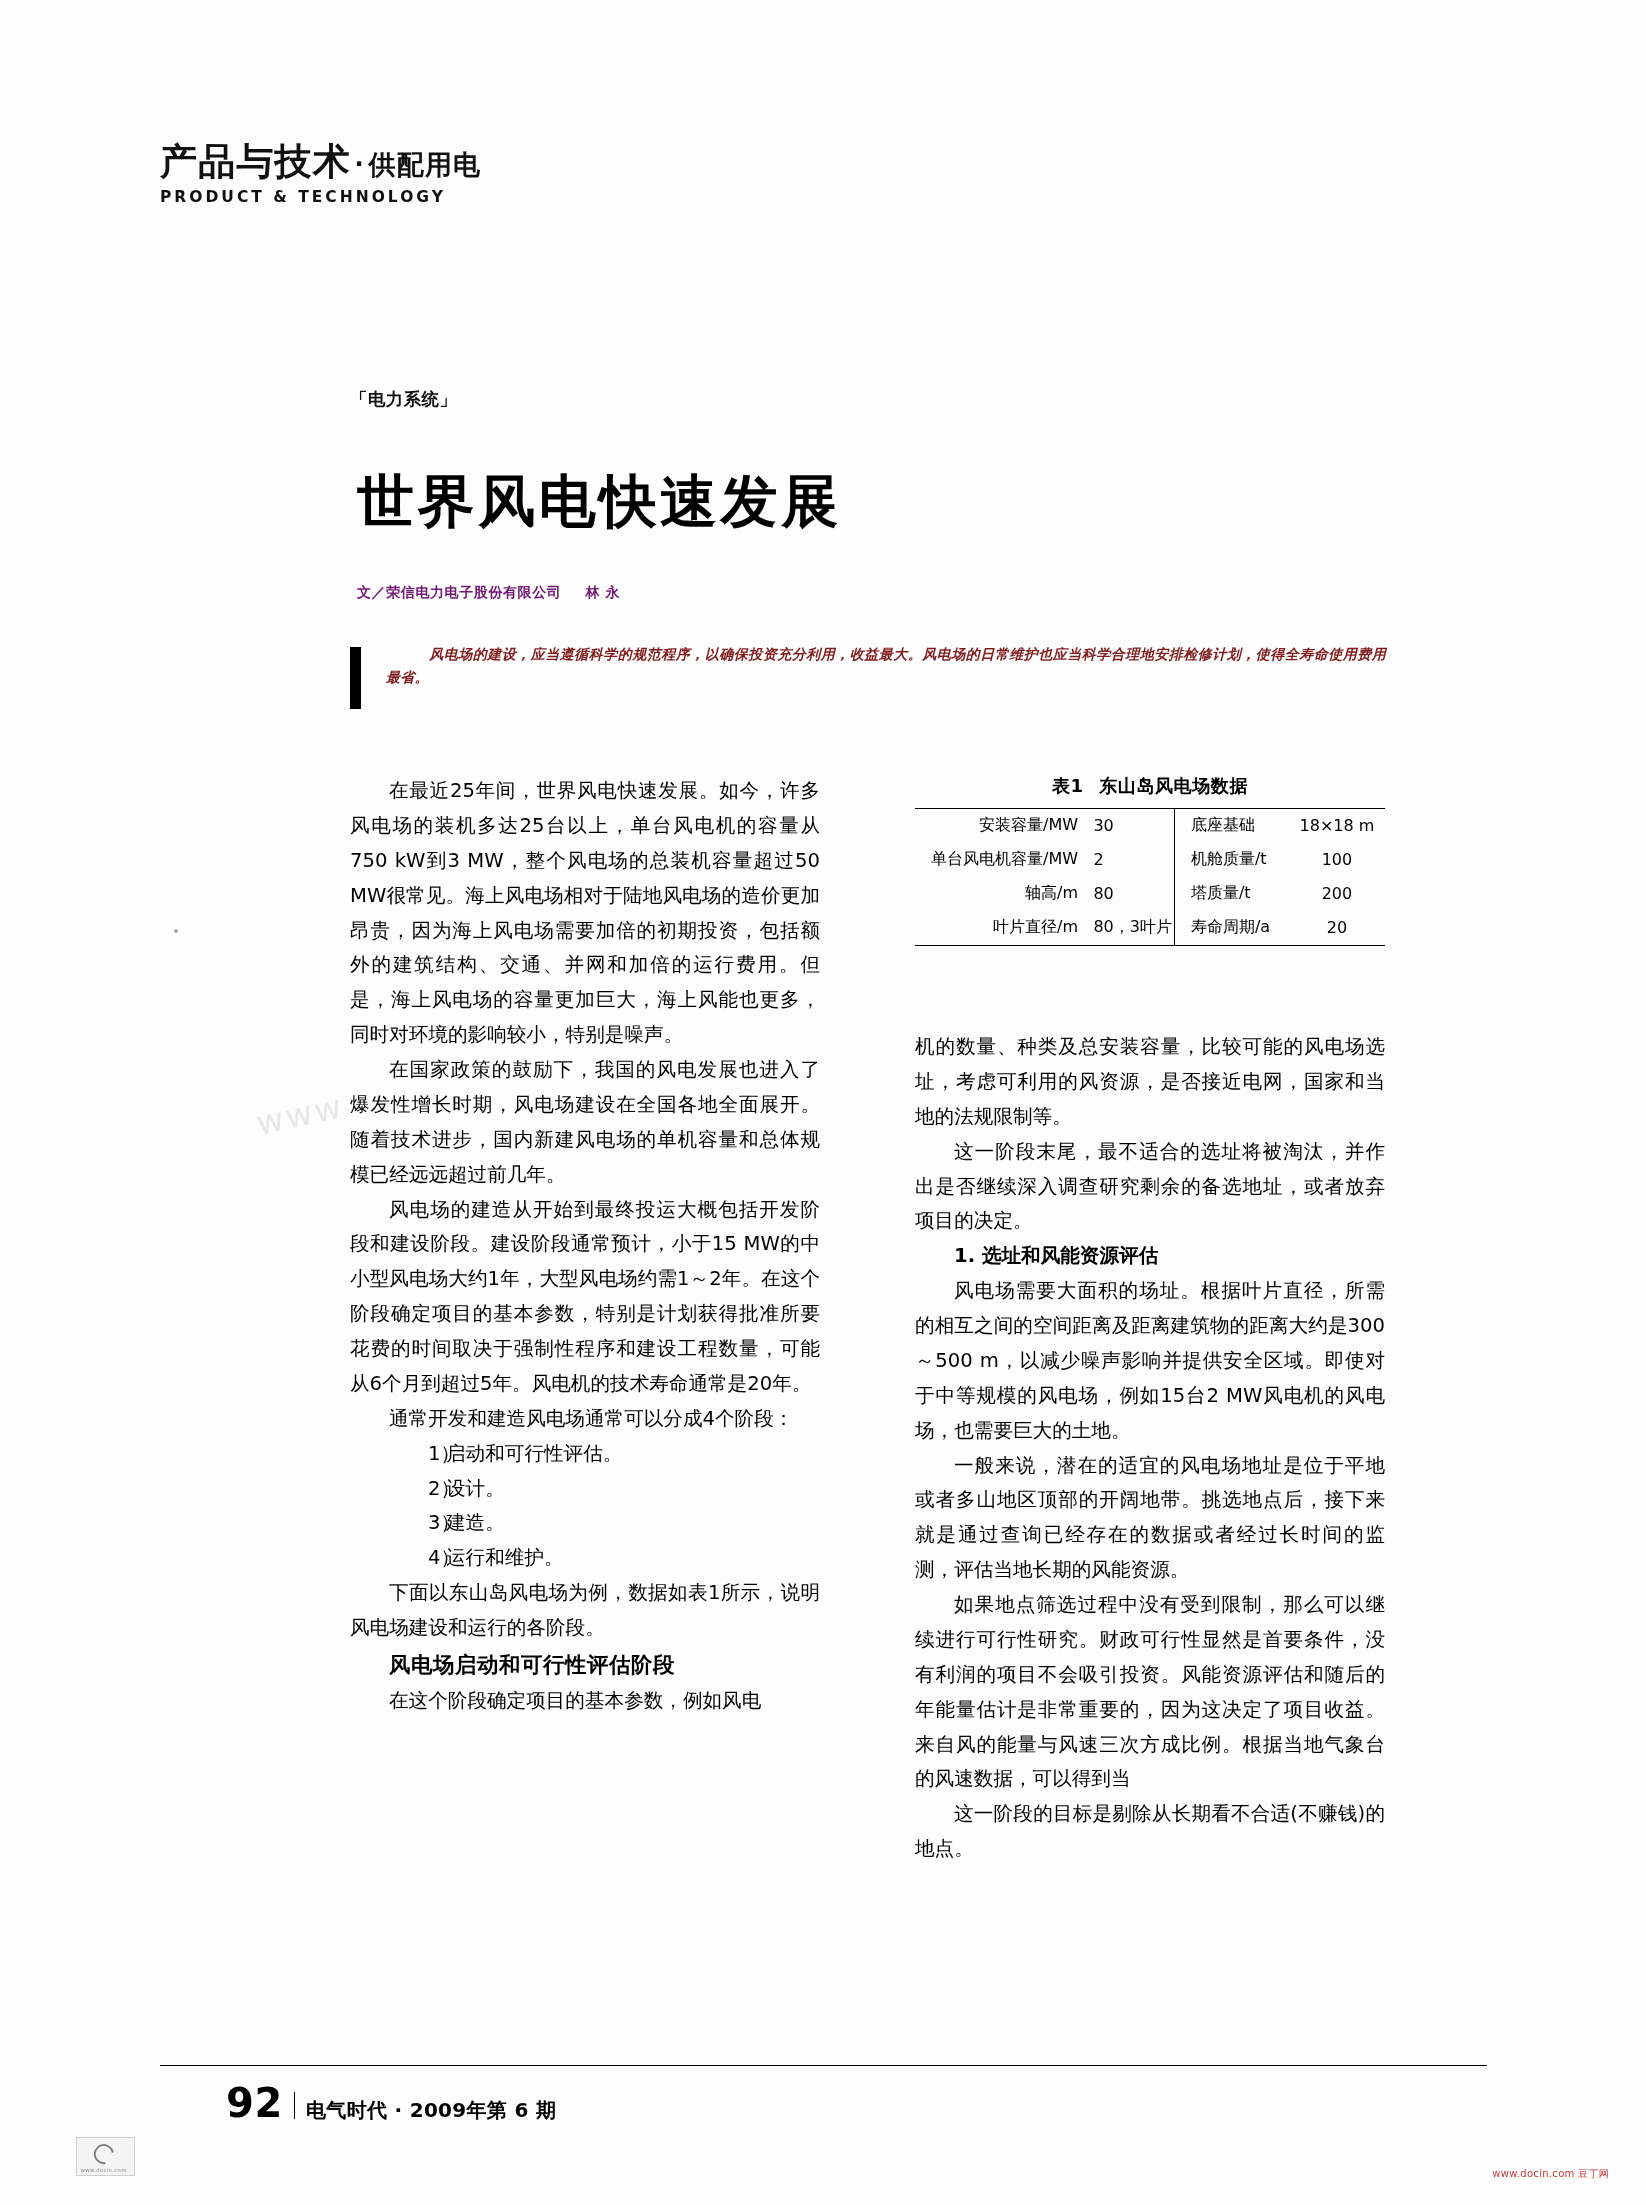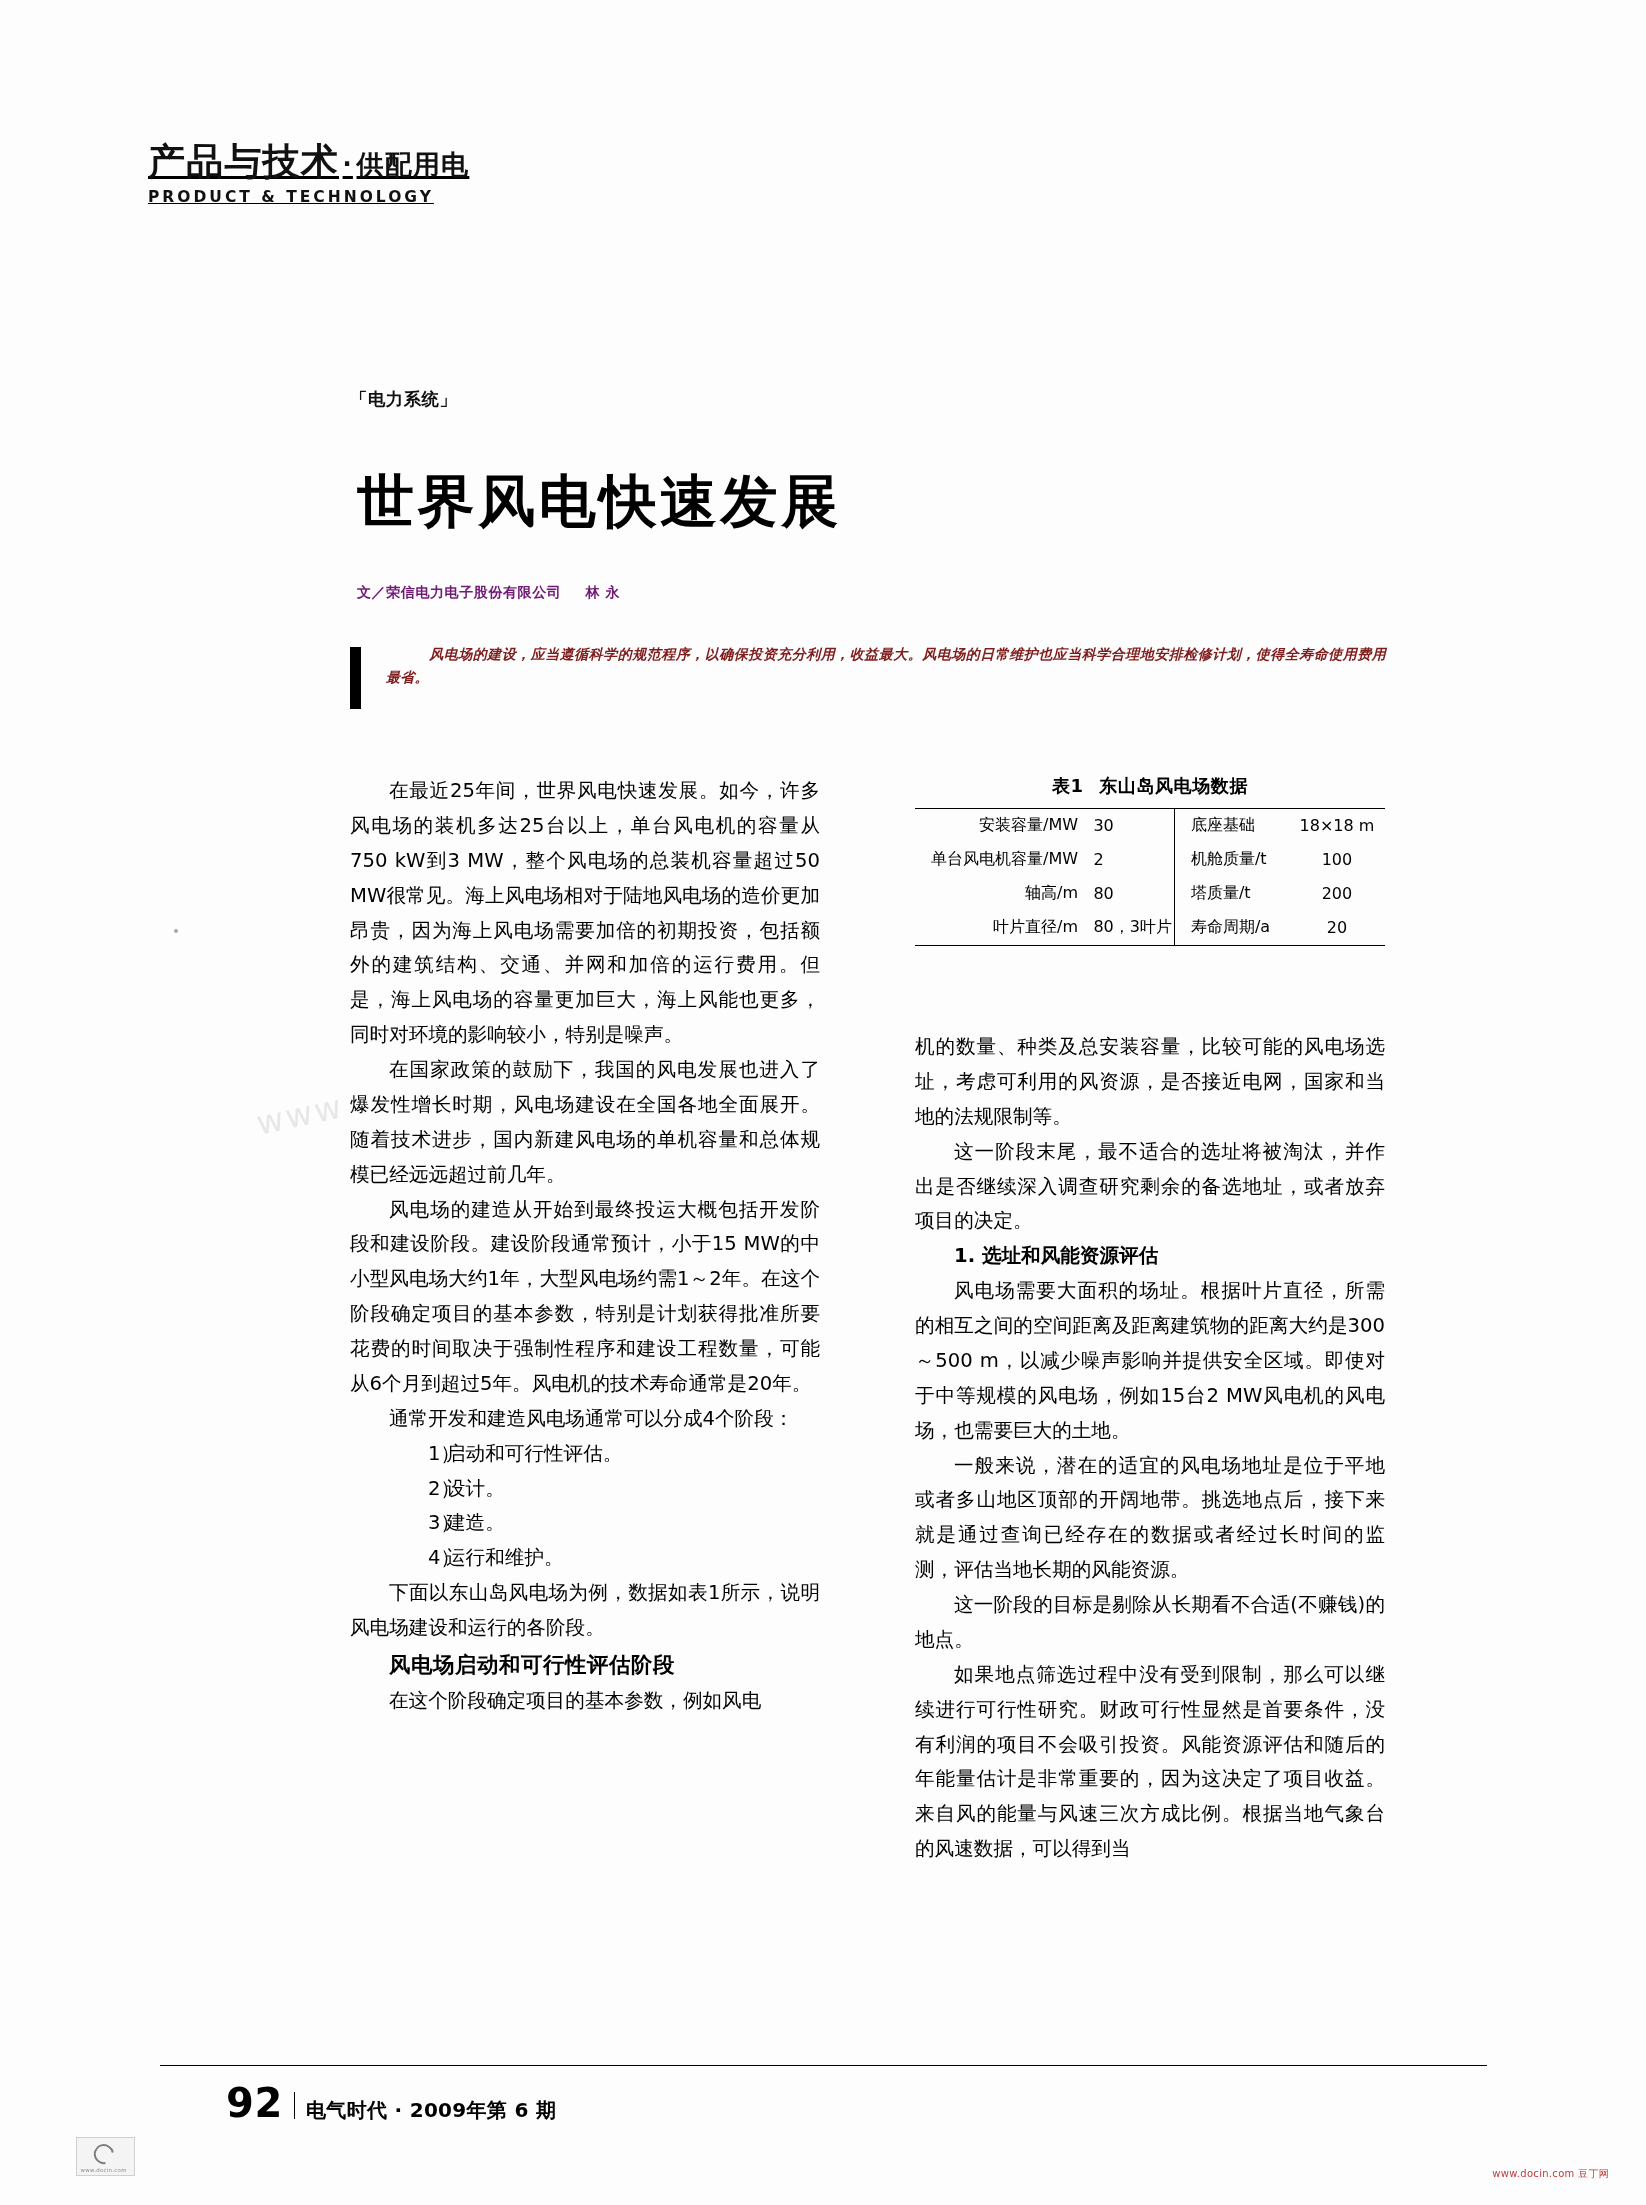--- a/index.html
+++ b/index.html
@@ -19,24 +19,23 @@
     position: absolute;
     left: 0; top: 0;
     width: 1646px;
     height: 2205px;
     background: #fdfdfd;
   }
 
   
   .header {
     position: absolute;
-    left: 148px;
+    left: 160px;
     top: 143px;
     width: 714px;
-    text-decoration: underline;
   }
   .header-cn {
     font-family: "DejaVu Sans", "Liberation Sans", sans-serif;
     font-weight: bold;
     font-size: 37px;
     letter-spacing: 1.2px;
     color: #111;
     line-height: 1.0;
     white-space: nowrap;
   }
@@ -359,22 +358,22 @@
     </table>
     <div class="tbl-bot"></div>
   </div>
 
   <div class="col col-right">
     <p class="noindent">机的数量、种类及总安装容量，比较可能的风电场选址，考虑可利用的风资源，是否接近电网，国家和当地的法规限制等。</p>
     <p>这一阶段末尾，最不适合的选址将被淘汰，并作出是否继续深入调查研究剩余的备选地址，或者放弃项目的决定。</p>
     <p class="subhead-small">1. 选址和风能资源评估</p>
     <p>风电场需要大面积的场址。根据叶片直径，所需的相互之间的空间距离及距离建筑物的距离大约是300～500 m，以减少噪声影响并提供安全区域。即使对于中等规模的风电场，例如15台2 MW风电机的风电场，也需要巨大的土地。</p>
     <p>一般来说，潜在的适宜的风电场地址是位于平地或者多山地区顶部的开阔地带。挑选地点后，接下来就是通过查询已经存在的数据或者经过长时间的监测，评估当地长期的风能资源。</p>
+    <p>如果地点筛选过程中没有受到限制，那么可以继续进行可行性研究。财政可行性显然是首要条件，没有利润的项目不会吸引投资。风能资源评估和随后的年能量估计是非常重要的，因为这决定了项目收益。来自风的能量与风速三次方成比例。根据当地气象台的风速数据，可以得到当</p>
     <p>这一阶段的目标是剔除从长期看不合适(不赚钱)的地点。</p>
-    <p>如果地点筛选过程中没有受到限制，那么可以继续进行可行性研究。财政可行性显然是首要条件，没有利润的项目不会吸引投资。风能资源评估和随后的年能量估计是非常重要的，因为这决定了项目收益。来自风的能量与风速三次方成比例。根据当地气象台的风速数据，可以得到当</p>
   </div>
 
   <div class="footer-line"></div>
   <div class="footer">
     <span class="footer-page">92</span>
     <span class="footer-rule"></span>
     <span class="footer-text">电气时代 · 2009年第 6 期</span>
   </div>
 
   <div class="logo-box">

